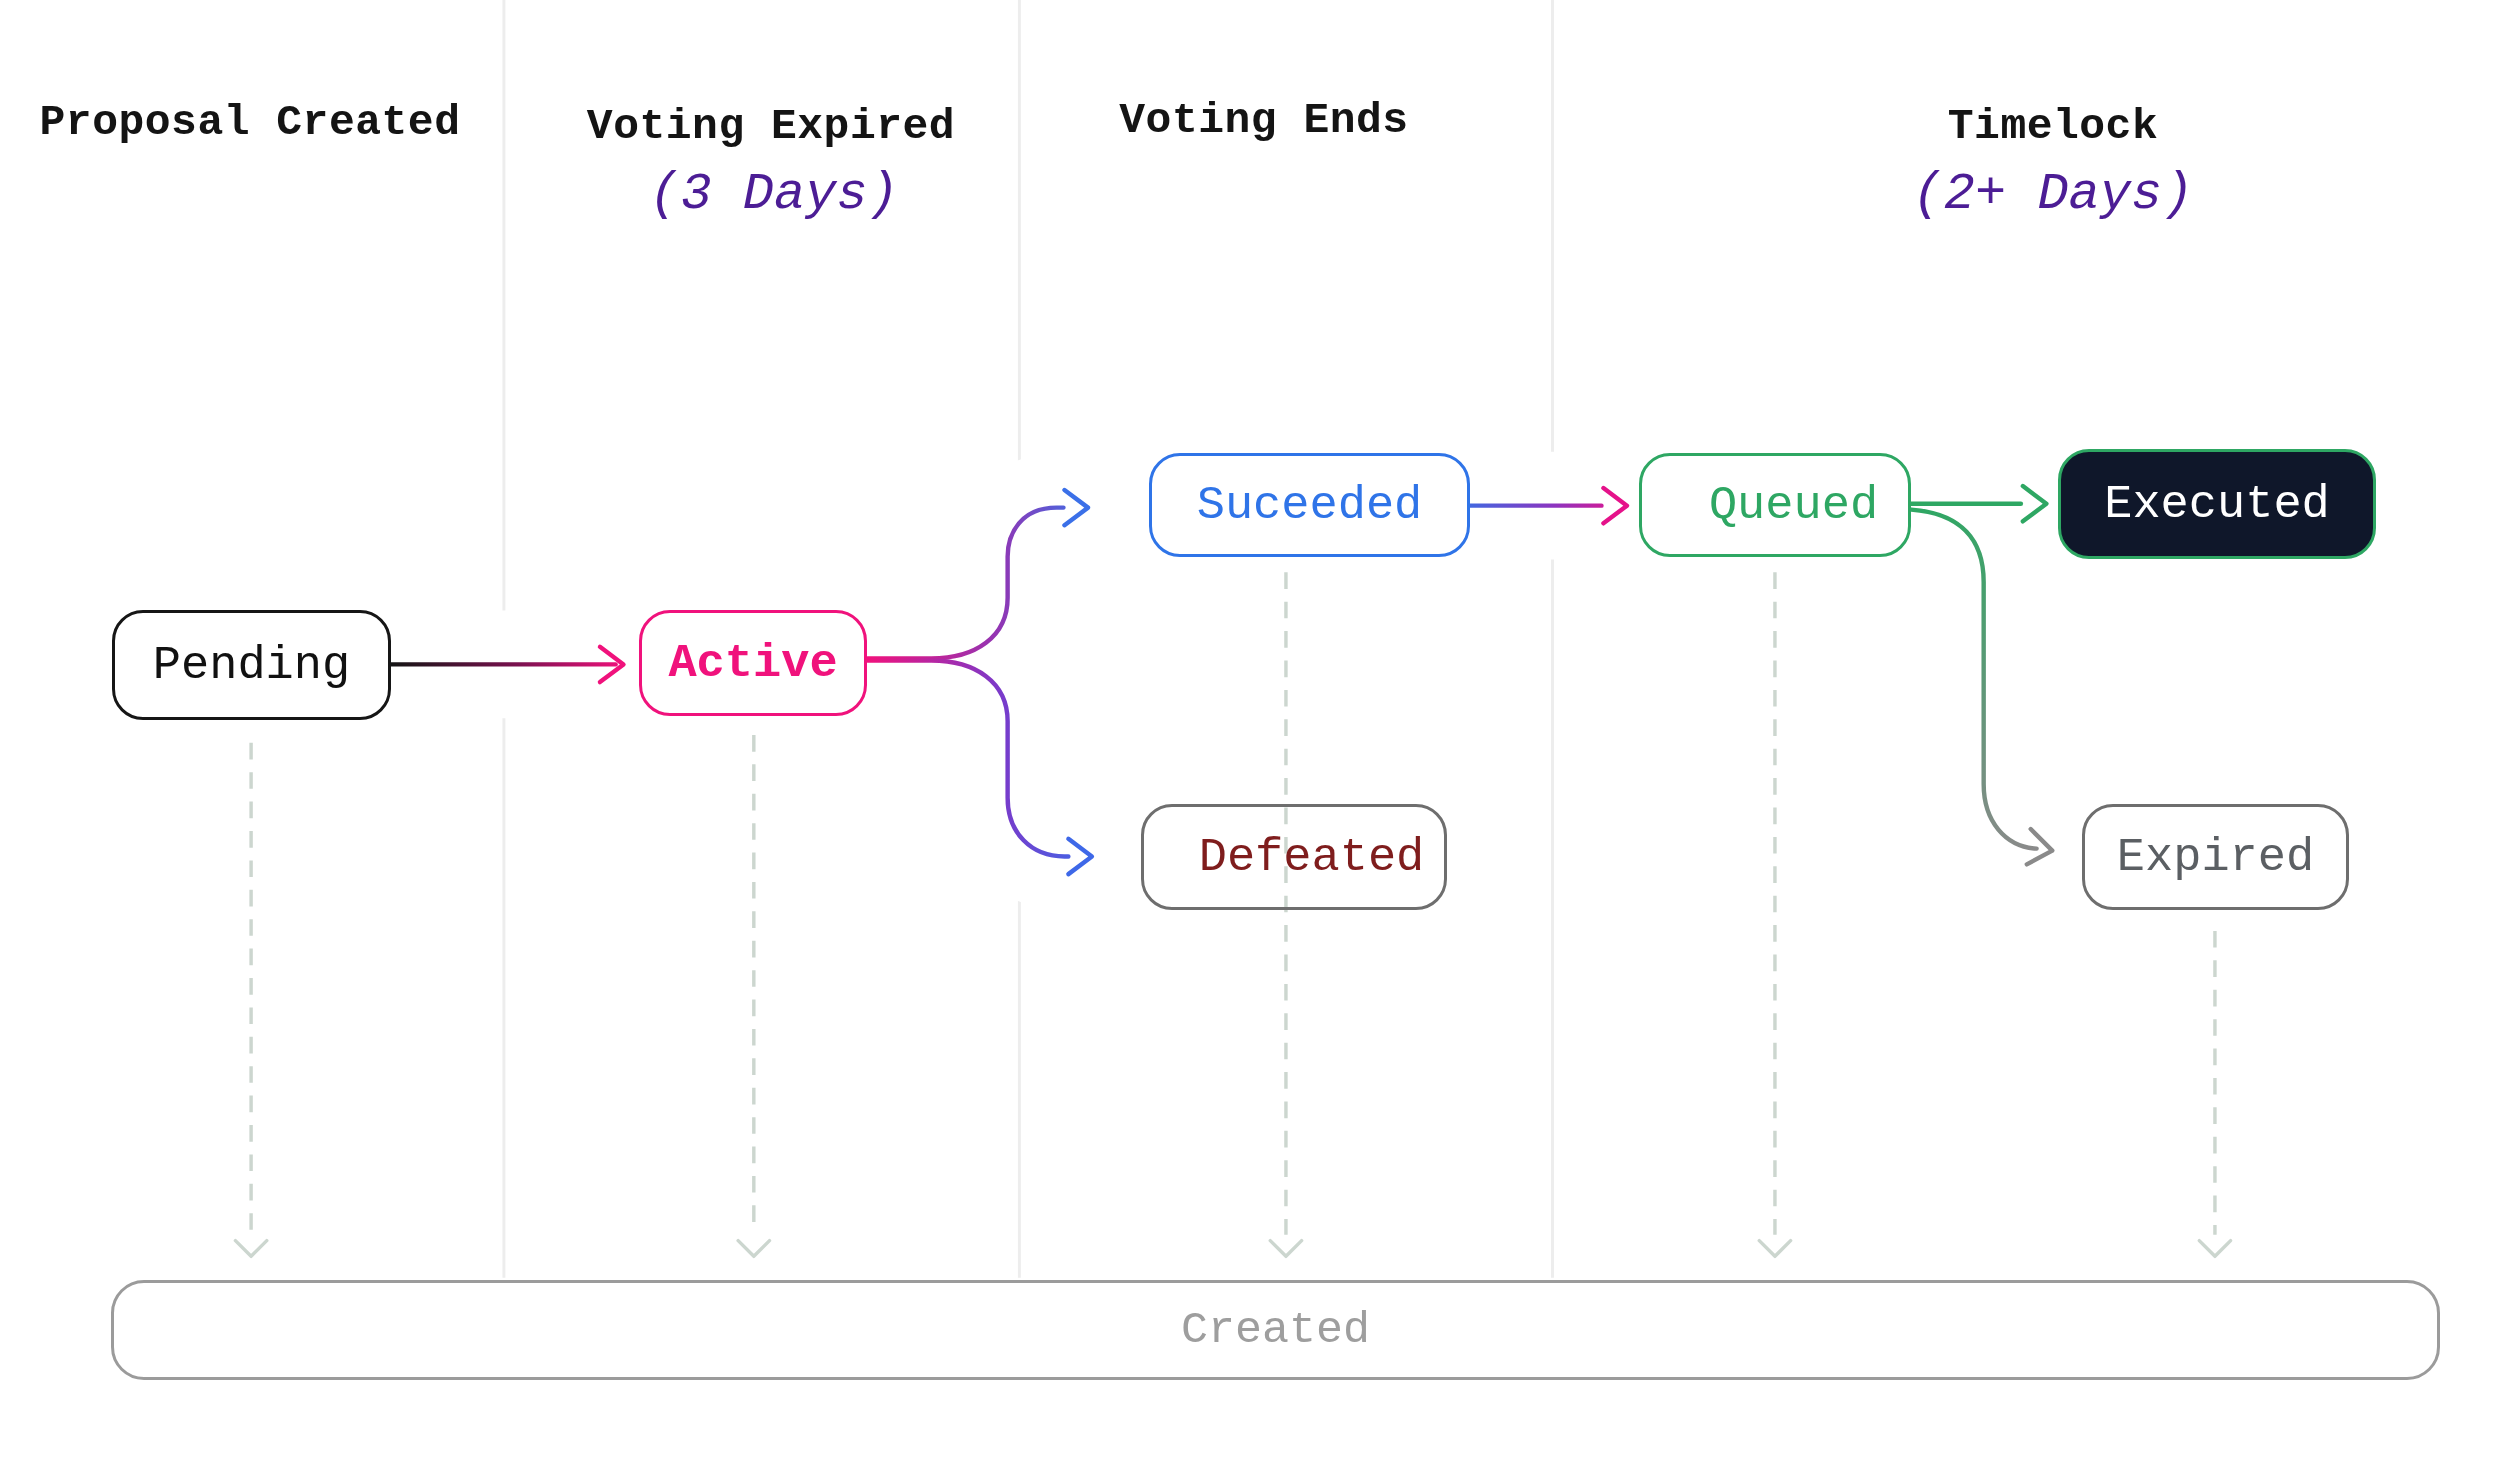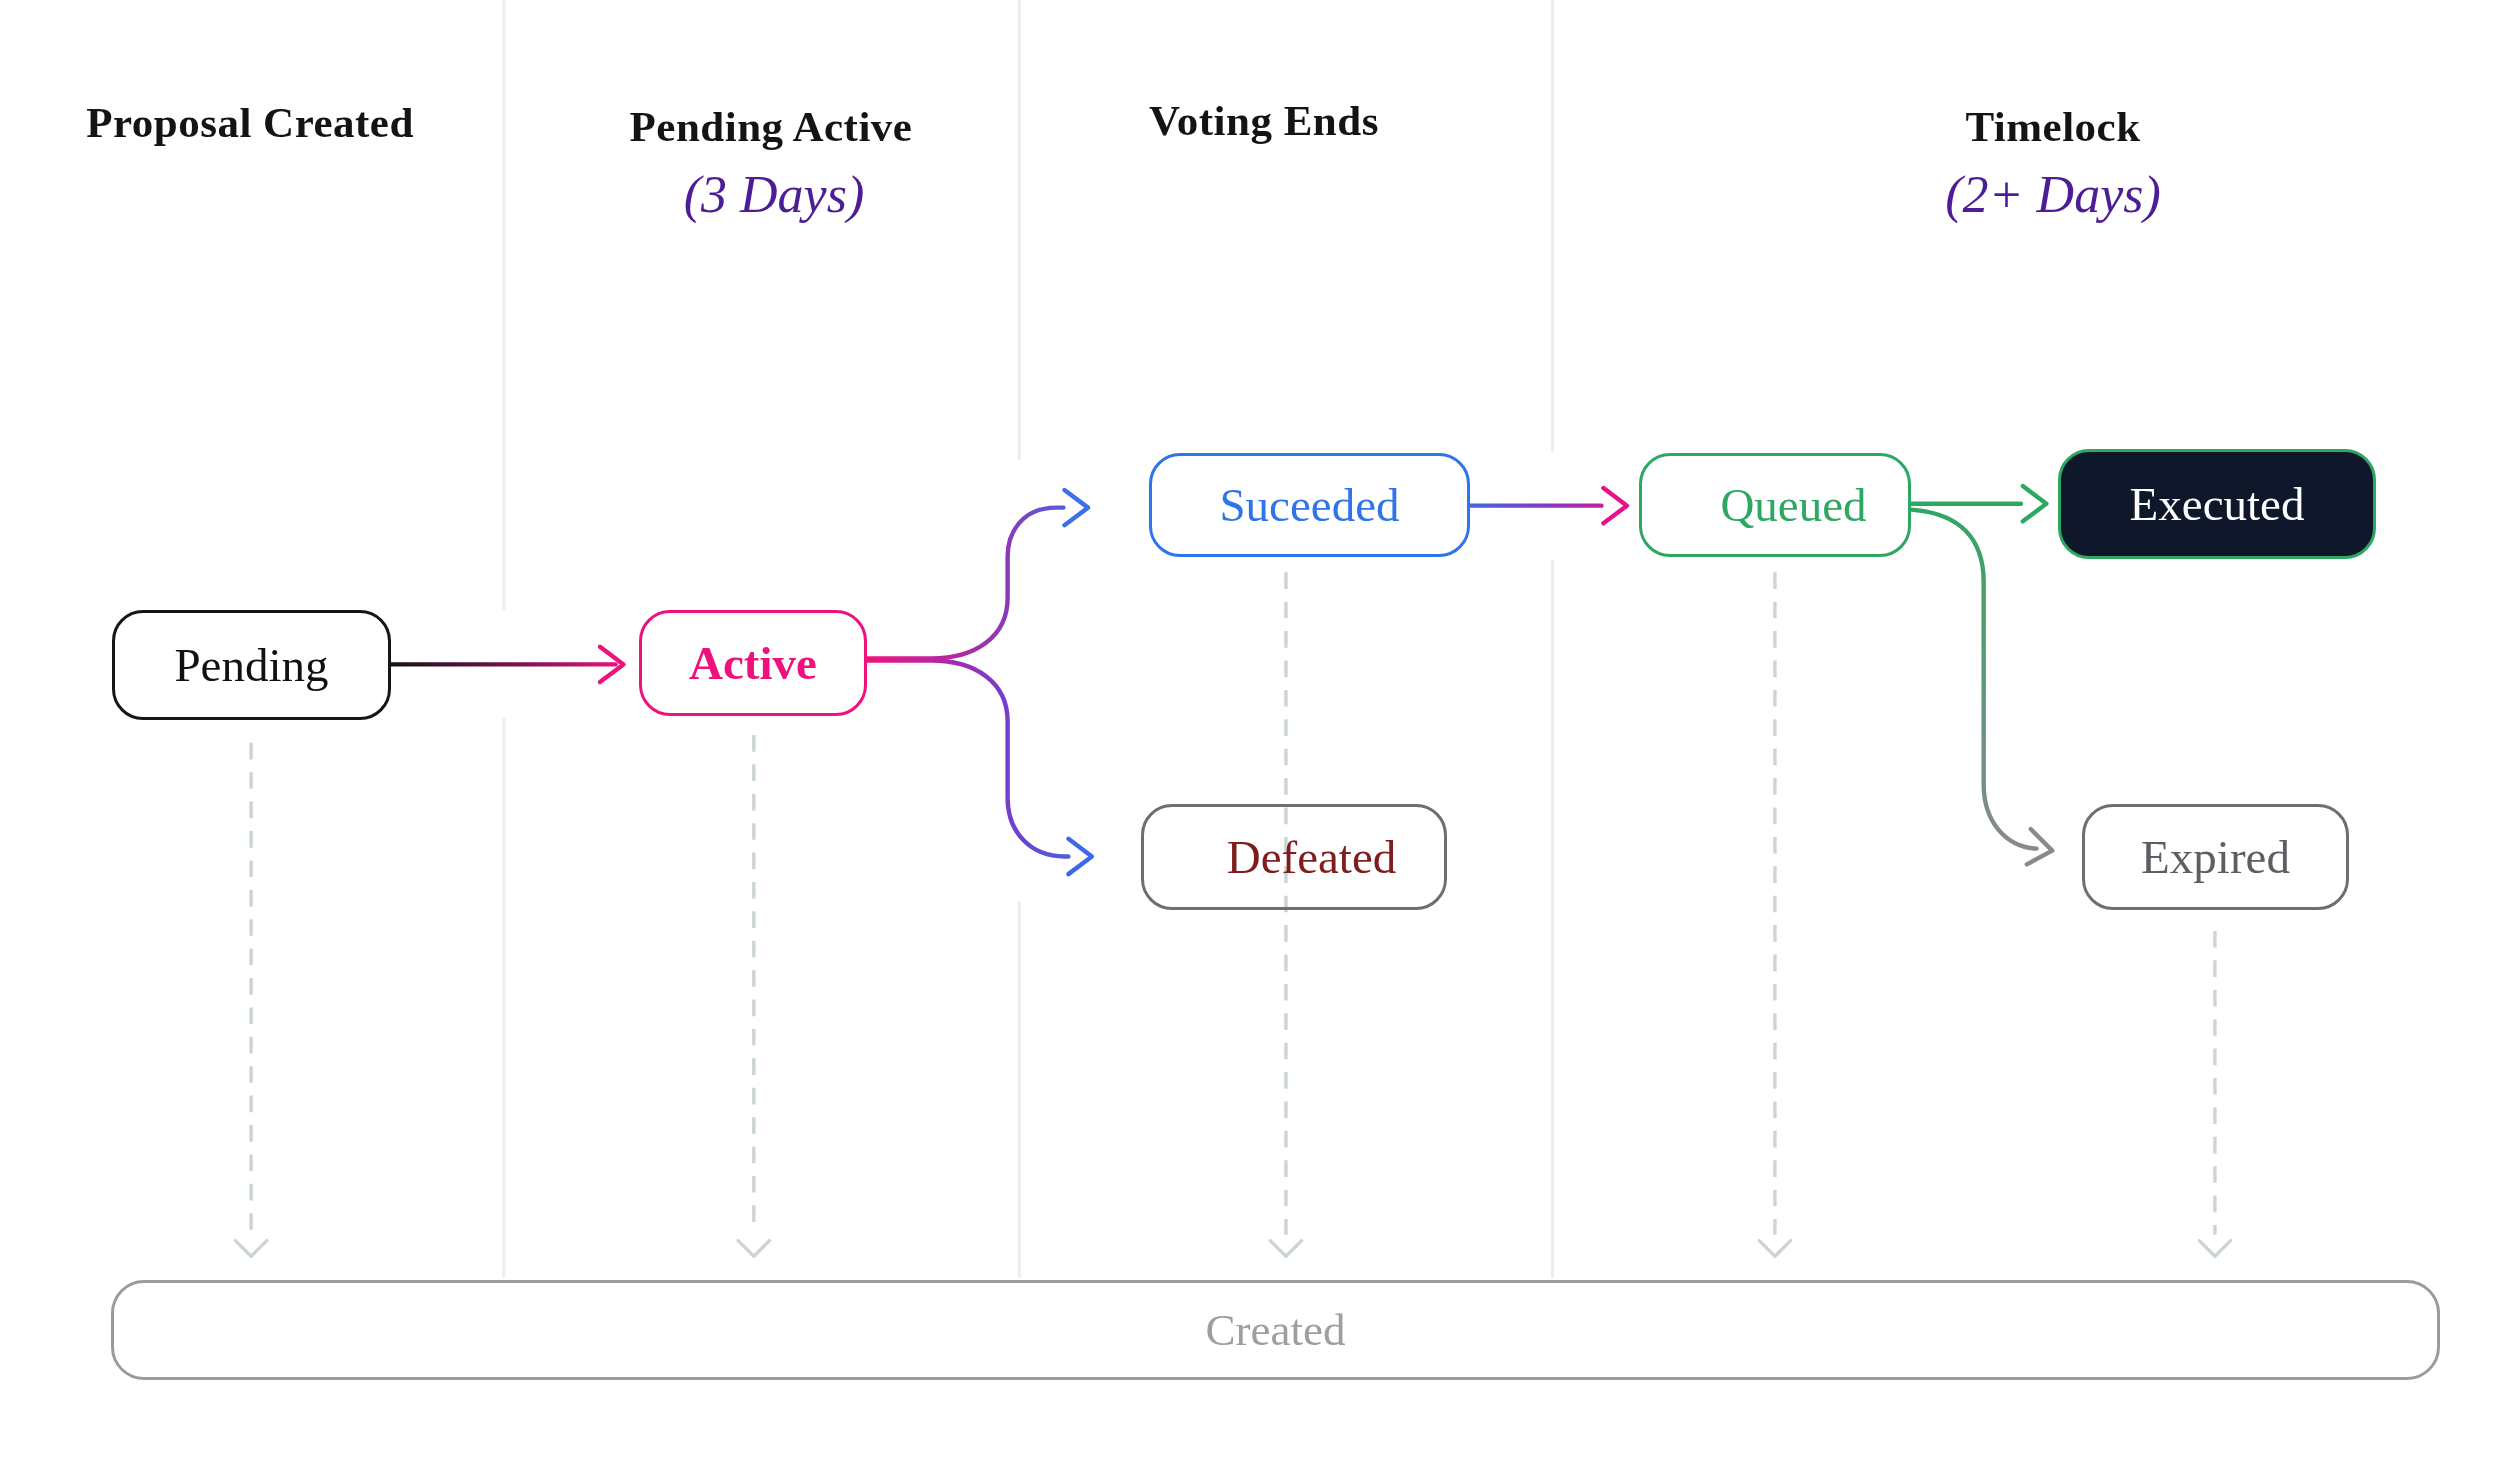--- a/index.html
+++ b/index.html
@@ -1,21 +1,21 @@
 <!DOCTYPE html>
 <html><head>
 <meta charset="utf-8">
 <style>
   html, body { margin: 0; padding: 0; background: #ffffff; }
   .canvas {
     position: relative;
     width: 2502px;
     height: 1467px;
     background: #ffffff;
-    font-family: Liberation Serif, serif;
+    font-family: Liberation Mono, monospace;
     overflow: hidden;
     text-align: center;
   }
   svg.wires { position: absolute; left: 0; top: 0; }
 
   
   .col-header {
     position: absolute;
     transform: translateX(-50%);
     font-size: 43px;
@@ -153,21 +153,21 @@
         <path d="M 2064 496 L 2088 514 L 2064 532" stroke="#2ea763"></path>
       </g>
       <g>
         <path d="M 1950 520 C 2002 524 2024 552 2024 594 L 2024 800 C 2024 838 2046 864 2078 866" stroke="url(#gradQX)"></path>
         <path d="M 2072 846 L 2094 868 L 2068 882" stroke="#8a8a8a"></path>
       </g>
     </g>
   </svg>
 
   <div class="col-header" style="left:250px; top:98px">Proposal Created</div>
-  <div class="col-header" style="left:771px; top:102px">Pending Active</div>
+  <div class="col-header" style="left:771px; top:102px">Voting Expired</div>
   <div class="col-sub" style="left:774px; top:165px">(3 Days)</div>
   <div class="col-header" style="left:1264px; top:96px">Voting Ends</div>
   <div class="col-header" style="left:2053px; top:102px">Timelock</div>
   <div class="col-sub" style="left:2053px; top:165px">(2+ Days)</div>
 
   <div class="node node-pending" style="left:112px; top:610px; width:279px; height:110px">Pending</div>
 
   <div class="node node-active" style="left:639px; top:610px; width:228px; height:106px">Active</div>
 
   <div class="node node-succeeded" style="left:1125px; top:453px; width:321px; height:104px">Suceeded</div>

